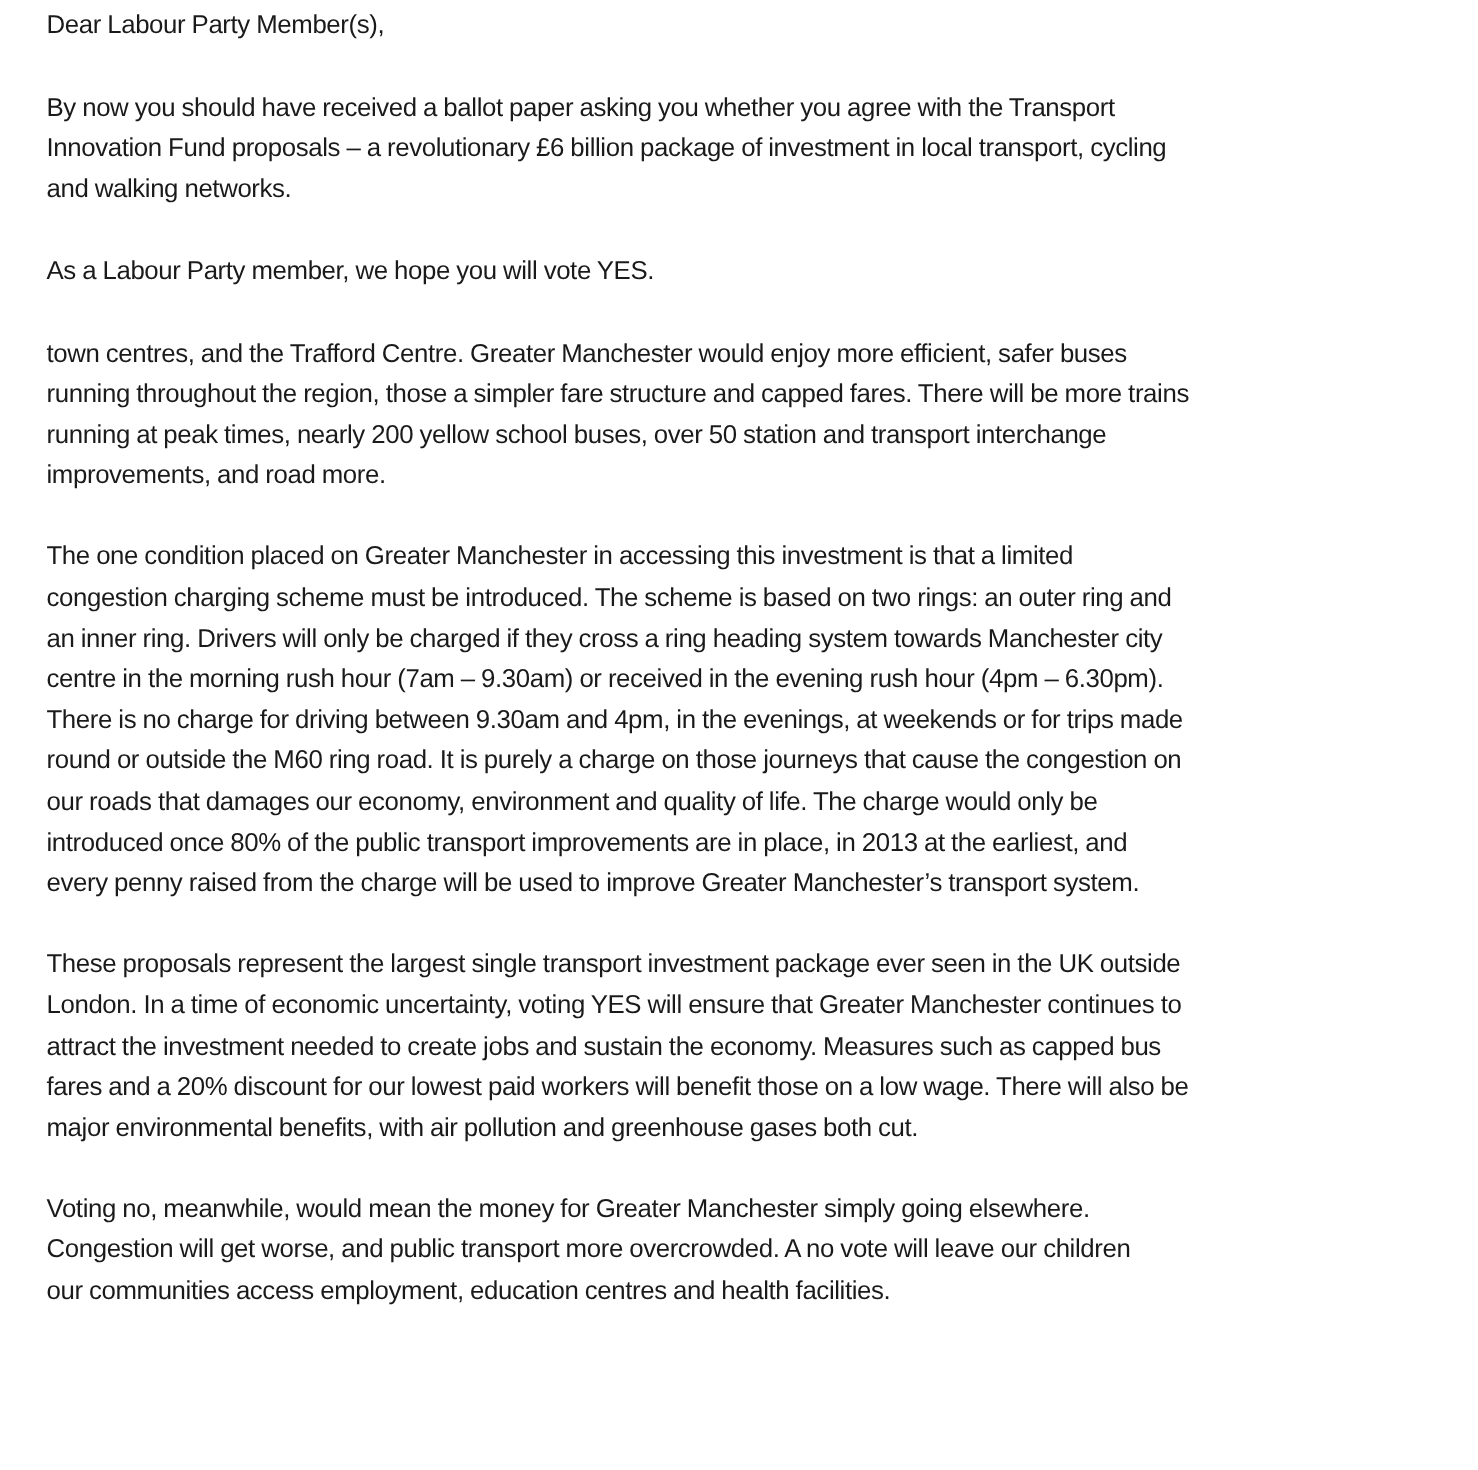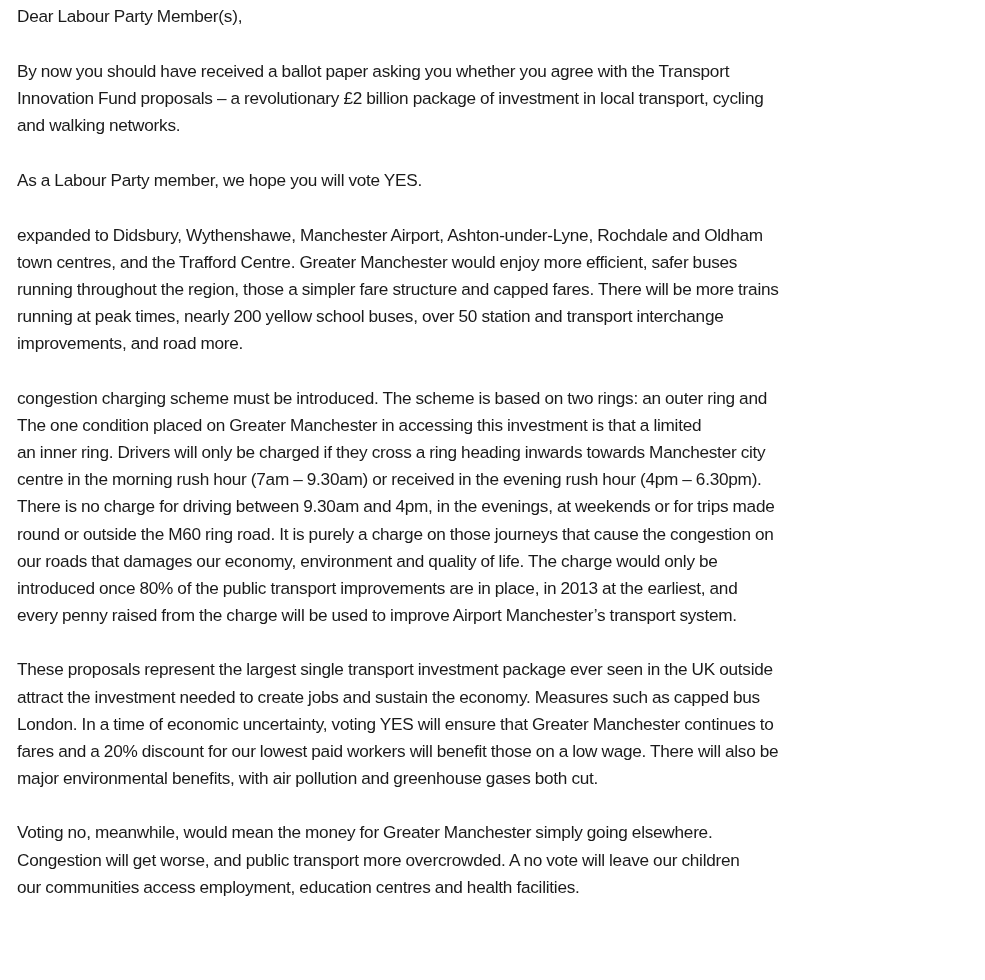--- a/index.html
+++ b/index.html
@@ -8,74 +8,73 @@
     position: relative;
     width: 985px; height: 720px;
     background: #ffffff;
     color: #1a1a1a;
     font-family: "Liberation Sans", "DejaVu Sans", sans-serif;
     font-size: 17.2px;
     line-height: 27.2px;
     letter-spacing: -0.25px;
     word-spacing: -0.3px;
     box-sizing: border-box;
-    padding: 3px 12px 0 17px;
+    padding: 3px 12px 0 31px;
   }
   .para { margin: 0; }
   .line { display: block; white-space: nowrap; }
   .gap { height: 27.5px; }
   .gap-big { height: 27px; }
 </style>
 </head>
 <body>
 
 <div class="page">
   <p class="para">
     <span class="line">Dear Labour Party Member(s),</span>
   </p>
   <div class="gap"></div>
 
   <p class="para">
     <span class="line">By now you should have received a ballot paper asking you whether you agree with the Transport</span>
-    <span class="line">Innovation Fund proposals – a revolutionary £2 billion package of investment in local transport, cycling</span>
+    <span class="line">Innovation Fund proposals – a revolutionary £6 billion package of investment in local transport, cycling</span>
     <span class="line">and walking networks.</span>
   </p>
   <div class="gap"></div>
 
   <p class="para">
     <span class="line">As a Labour Party member, we hope you will vote YES.</span>
   </p>
   <div class="gap"></div>
 
   <p class="para">
-    <span class="line">expanded to Didsbury, Wythenshawe, Manchester Airport, Ashton-under-Lyne, Rochdale and Oldham</span>
     <span class="line">town centres, and the Trafford Centre.  Greater Manchester would enjoy more efficient, safer buses</span>
     <span class="line">running throughout the region, those a simpler fare structure and capped fares. There will be more trains</span>
     <span class="line">running at peak times, nearly 200 yellow school buses, over 50 station and transport interchange</span>
     <span class="line">improvements, and road more.</span>
   </p>
   <div class="gap-big"></div>
 
   <p class="para">
+    <span class="line">The one condition placed on Greater Manchester in accessing this investment is that a limited</span>
     <span class="line">congestion charging scheme must be introduced.  The scheme is based on two rings: an outer ring and</span>
-    <span class="line">The one condition placed on Greater Manchester in accessing this investment is that a limited</span>
-    <span class="line">an inner ring. Drivers will only be charged if they cross a ring heading inwards towards Manchester city</span>
+    <span class="line">an inner ring. Drivers will only be charged if they cross a ring heading system towards Manchester city</span>
     <span class="line">centre in the morning rush hour (7am – 9.30am) or received in the evening rush hour (4pm – 6.30pm).</span>
     <span class="line">There is no charge for driving between 9.30am and 4pm, in the evenings, at weekends or for trips made</span>
     <span class="line">round or outside the M60 ring road.  It is purely a charge on those journeys that cause the congestion on</span>
     <span class="line">our roads that damages our economy, environment and quality of life. The charge would only be</span>
     <span class="line">introduced once 80% of the public transport improvements are in place, in 2013 at the earliest, and</span>
-    <span class="line">every penny raised from the charge will be used to improve Airport Manchester’s transport system.</span>
+    <span class="line">every penny raised from the charge will be used to improve Greater Manchester’s transport system.</span>
   </p>
   <div class="gap-big"></div>
 
   <p class="para">
     <span class="line">These proposals represent the largest single transport investment package ever seen in the UK outside</span>
+    <span class="line">London. In a time of economic uncertainty, voting YES will ensure that Greater Manchester continues to</span>
     <span class="line">attract the investment needed to create jobs and sustain the economy. Measures such as capped bus</span>
-    <span class="line">London. In a time of economic uncertainty, voting YES will ensure that Greater Manchester continues to</span>
     <span class="line">fares and a 20% discount for our lowest paid workers will benefit those on a low wage. There will also be</span>
     <span class="line">major environmental benefits, with air pollution and greenhouse gases both cut.</span>
   </p>
   <div class="gap-big"></div>
 
   <p class="para">
     <span class="line">Voting no, meanwhile, would mean the money for Greater Manchester simply going elsewhere.</span>
     <span class="line">Congestion will get worse, and public transport more overcrowded. A no vote will leave our children</span>
     <span class="line">our communities access employment, education centres and health facilities.</span>
   </p>

